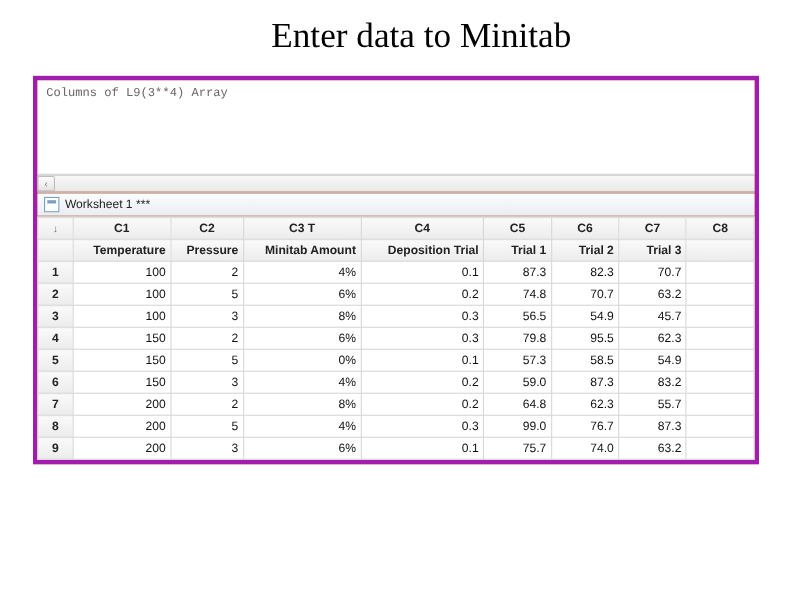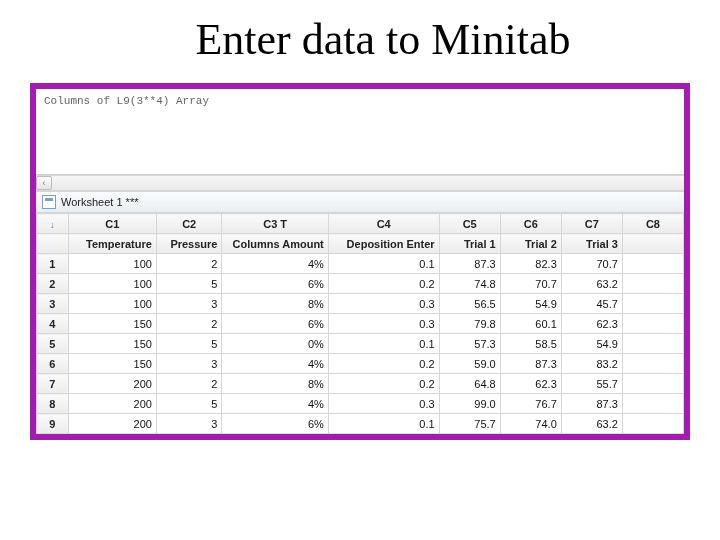--- a/index.html
+++ b/index.html
@@ -1,28 +1,28 @@
 <!DOCTYPE html>
 <html><head>
 <meta charset="utf-8">
 <style>
   * { box-sizing: border-box; margin: 0; padding: 0; }
   html, body { width: 720px; height: 540px; background: #fff; font-family: Arial, sans-serif; overflow: hidden; }
 
   .slide-title {
     font-family: "Times New Roman", serif;
-    font-size: 44px;
+    font-size: 32px;
     text-align: center;
     padding: 14px 0 8px 0;
     margin-left: 46px;
   }
 
   .minitab {
     margin: 10px 30px 0 30px;
-    border: 6px solid #a21caf;
+    border: 4px solid #a21caf;
     font-size: 11px;
     color: #555;
     background:#c2410c;
   }
 
   .session {
     background: #fff;
     padding: 6px 8px 4px 8px;
     font-family: "Consolas","Courier New",monospace;
     font-size: 11px;
@@ -149,22 +149,22 @@
         <th>C4</th>
         <th>C5</th>
         <th>C6</th>
         <th>C7</th>
         <th>C8</th>
       </tr>
       <tr class="names">
         <th class="blank"></th>
         <th class="vals">Temperature</th>
         <th class="vals">Pressure</th>
-        <th class="vals">Columns Amount</th>
-        <th class="vals">Deposition Enter</th>
+        <th class="vals">Minitab Amount</th>
+        <th class="vals">Deposition Trial</th>
         <th class="vals">Trial 1</th>
         <th class="vals">Trial 2</th>
         <th class="vals">Trial 3</th>
         <th class="vals"></th>
       </tr>
     </thead>
     <tbody id="rows">
         <tr>
           <th class="rowhdr">1</th>
           <td>100</td>
@@ -198,21 +198,21 @@
           <td>45.7</td>
           <td></td>
         </tr>
         <tr>
           <th class="rowhdr">4</th>
           <td>150</td>
           <td>2</td>
           <td class="lefttxt">6%</td>
           <td>0.3</td>
           <td>79.8</td>
-          <td>60.1</td>
+          <td>95.5</td>
           <td>62.3</td>
           <td></td>
         </tr>
         <tr>
           <th class="rowhdr">5</th>
           <td>150</td>
           <td>5</td>
           <td class="lefttxt">0%</td>
           <td>0.1</td>
           <td>57.3</td>

